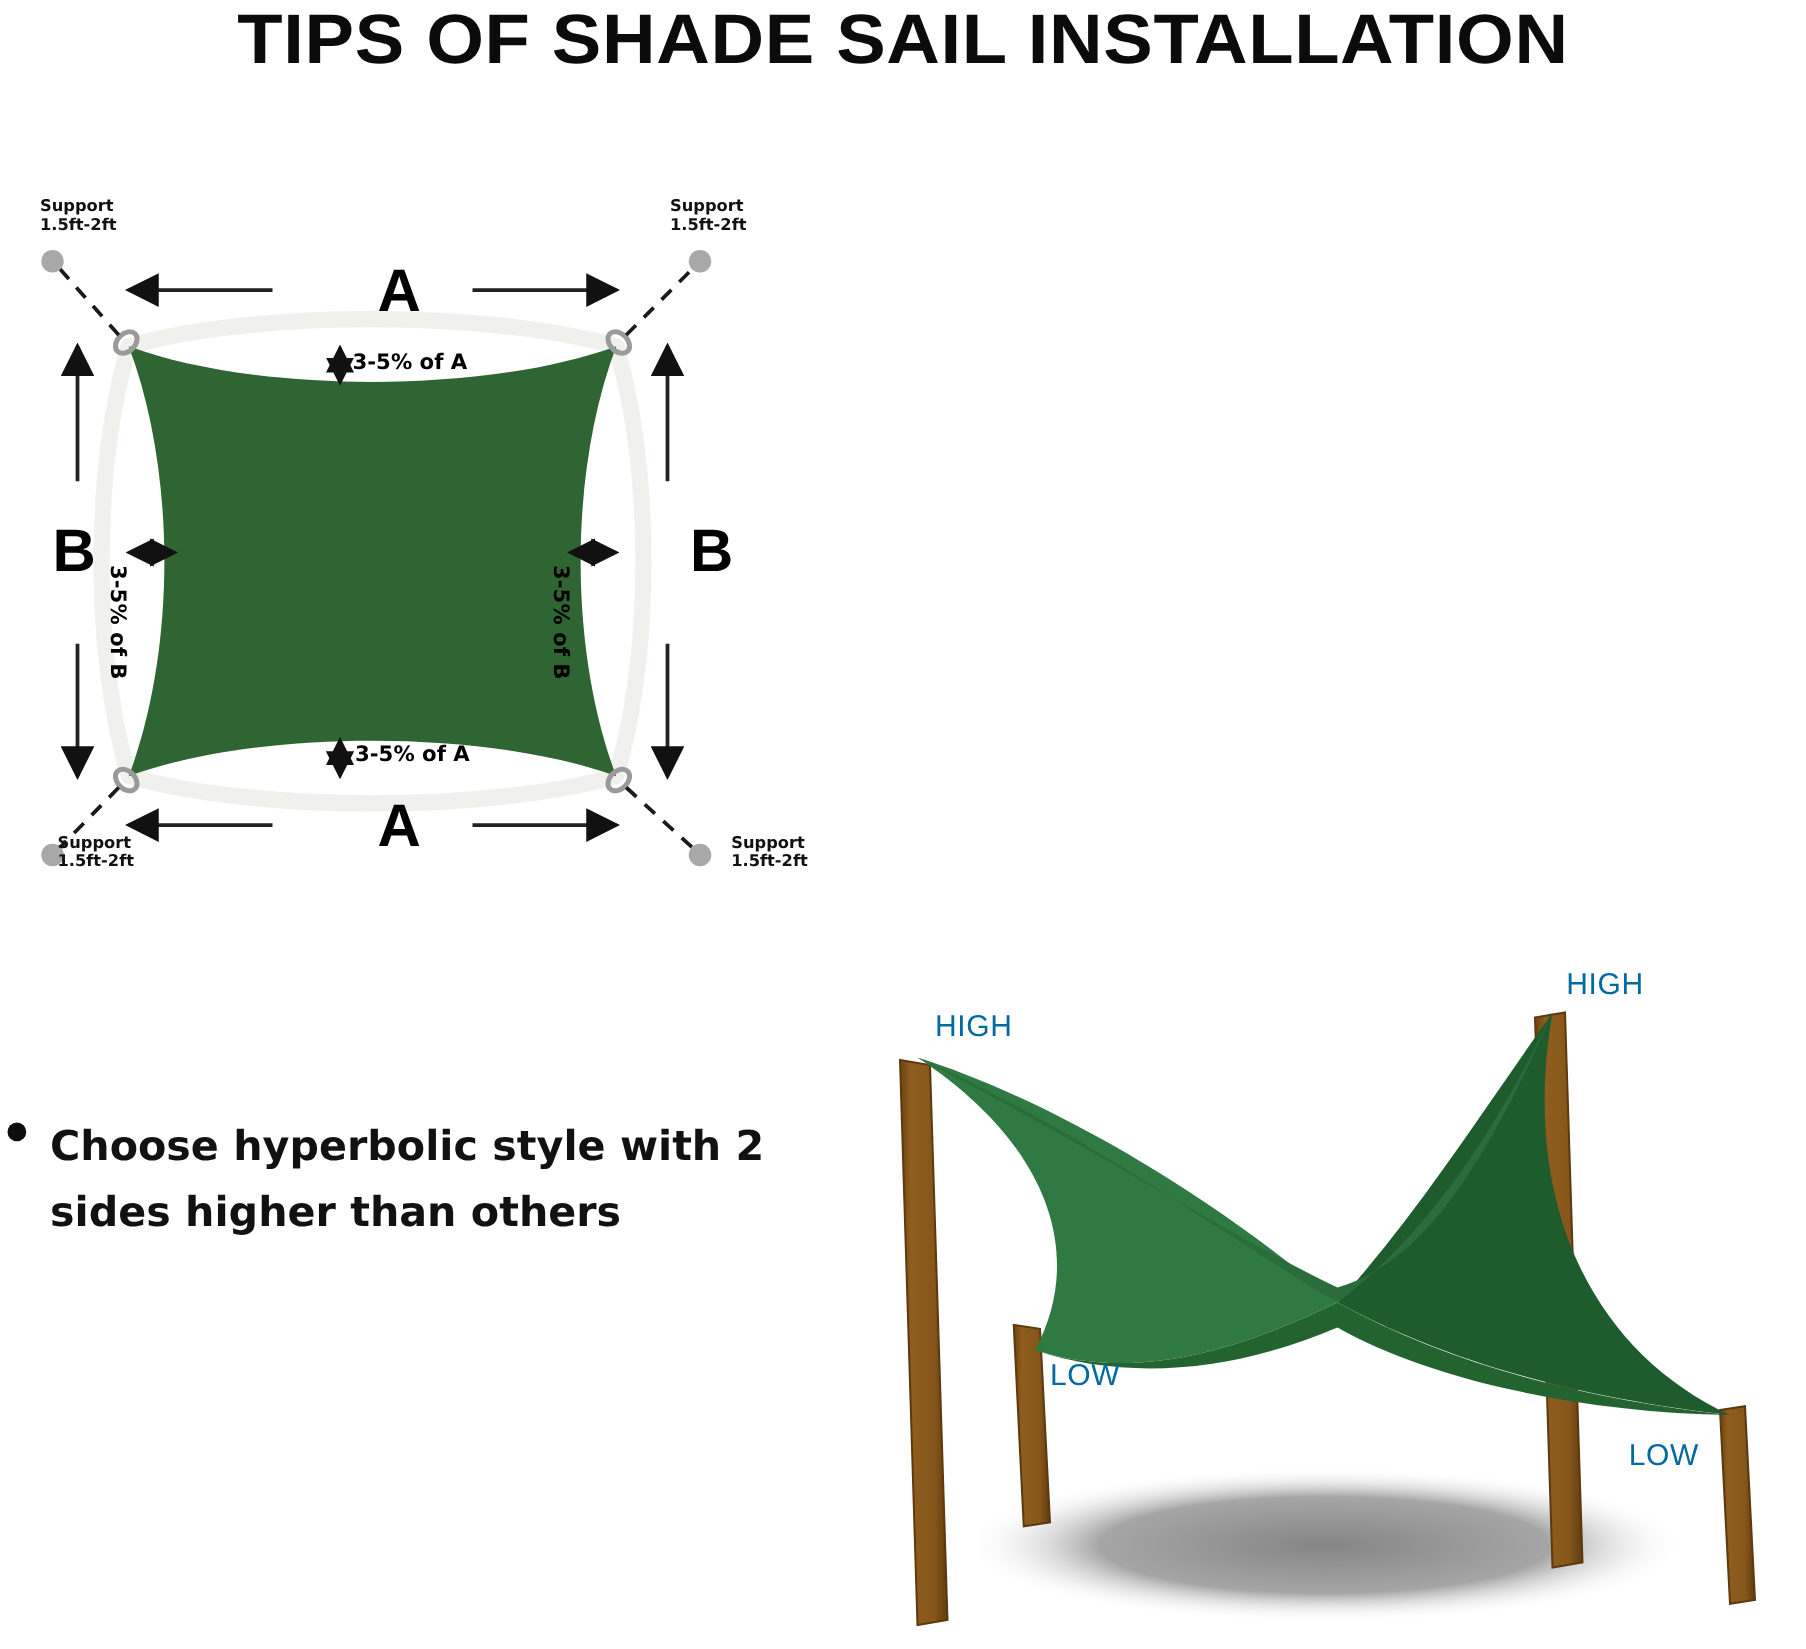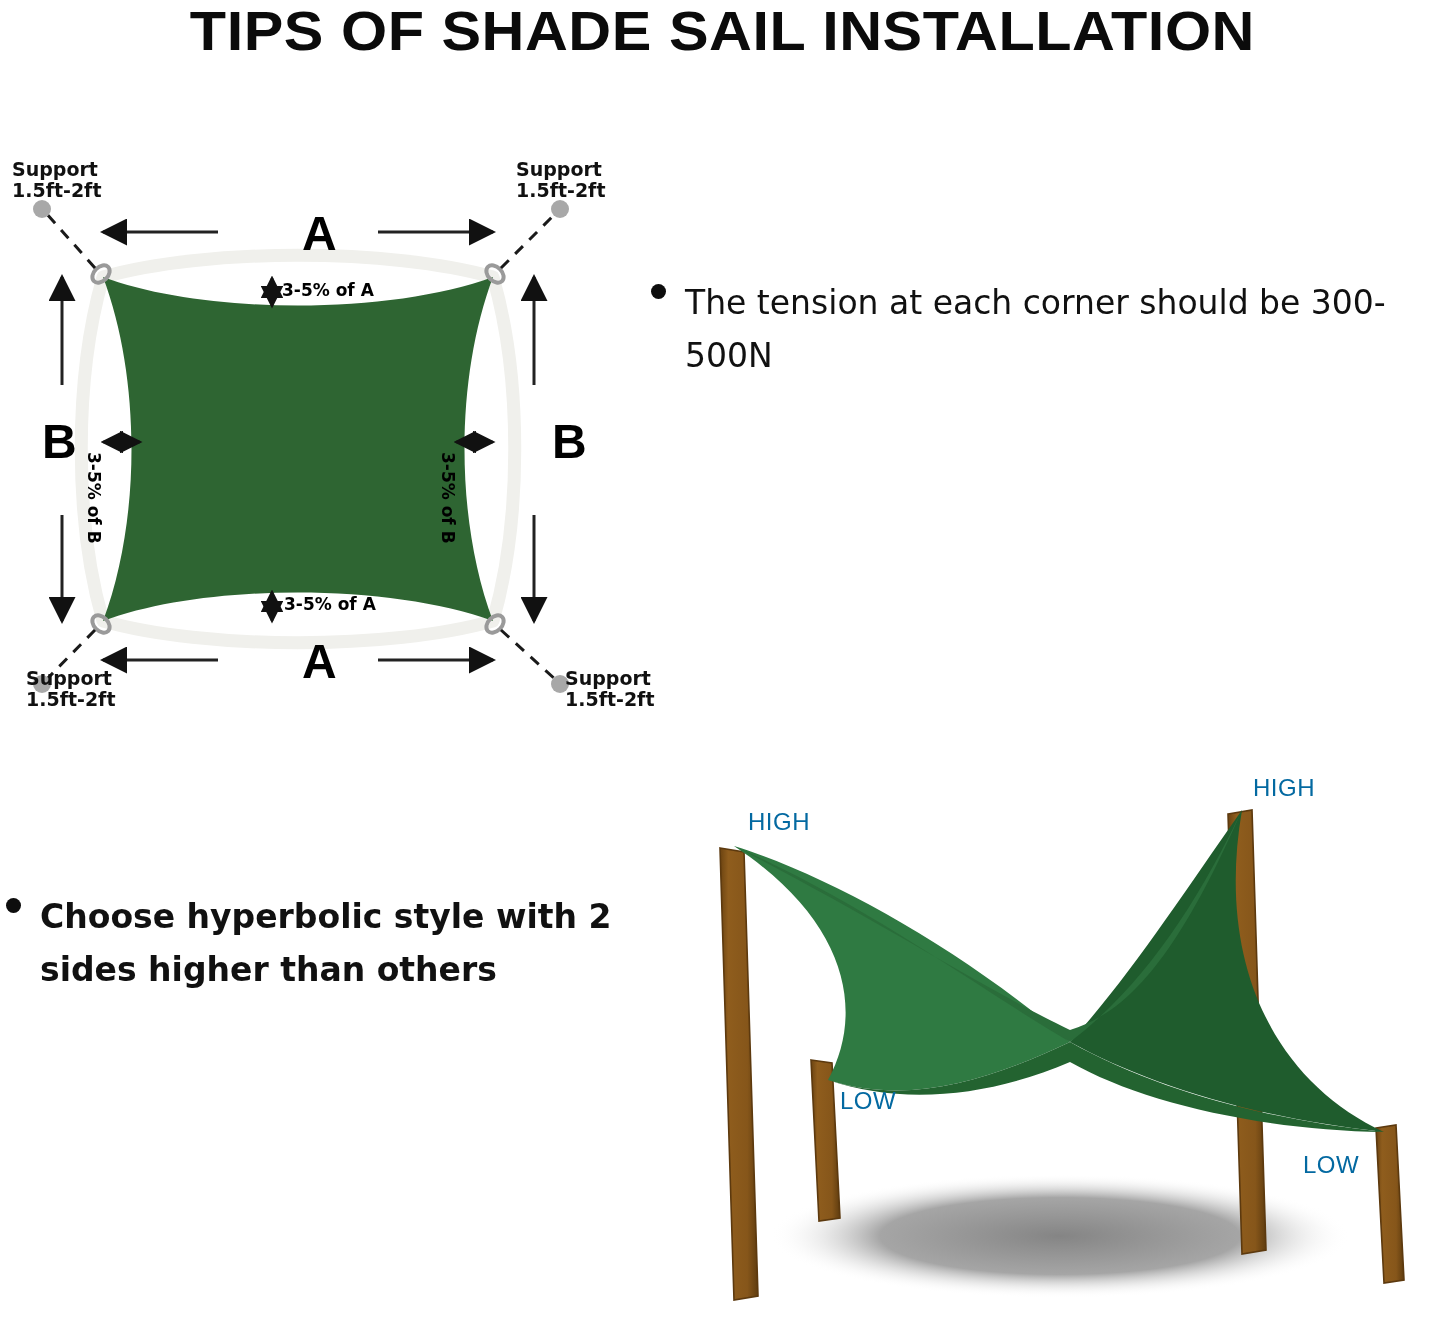--- a/index.html
+++ b/index.html
@@ -48,24 +48,25 @@
     top: 160px;
     width: 660px;
     height: 570px;
   }
   #rect-diagram svg { display: block; }
 
   .lbl-support {
     position: absolute;
     font-family: "DejaVu Sans", sans-serif;
     font-weight: 600;
-    font-size: 19px;
+    font-size: 13px;
     line-height: 1.12;
     color: #111;
     white-space: nowrap;
+    margin-left: 20px;
   }
 
   
   ul.bullets {
     list-style: none;
     margin: 0;
     padding: 0;
   }
   ul.bullets li {
     position: relative;
@@ -230,24 +231,20 @@
     <span>1.5ft-2ft</span>
   </div>
   <div class="lbl-support" style="left:565px; top:508px;">
     <span>Support</span><br>
     <span>1.5ft-2ft</span>
   </div>
 </div>
 
 <div class="panel" id="tips-right">
   <ul class="bullets">
-    <li>
-      <span class="dot"></span>
-      <span class="txt">The tension at each corner should be 300-500N</span>
-    </li>
   </ul>
 </div>
 
 <div class="panel" id="tips-bottom-left">
   <ul class="bullets">
     <li>
       <span class="dot"></span>
       <span class="txt">Choose hyperbolic style with 2 sides higher than others</span>
     </li>
   </ul>

